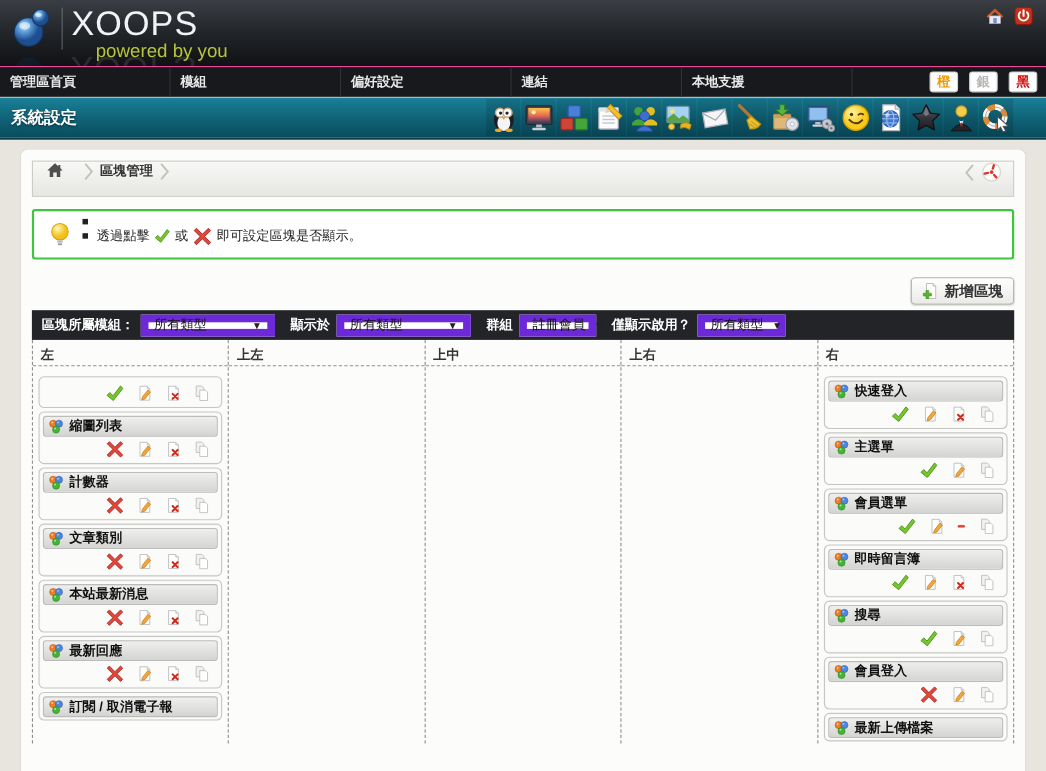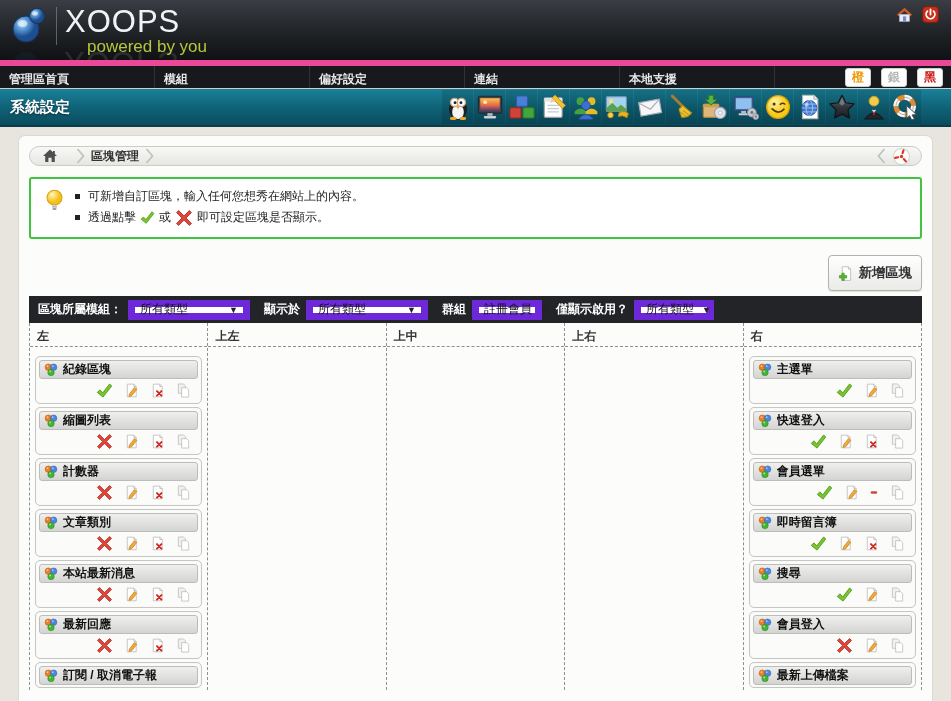--- a/index.html
+++ b/index.html
@@ -18,57 +18,57 @@
   .logo-sphere { width:42px; height:42px; }
   .logo-divider { width:1px; height:38px; background:#8b8f96; opacity:.6; margin:2px 8px 0 6px; }
   .logo-text { color:#f2f3f5; font-size:31px; letter-spacing:1px; line-height:34px; font-weight:normal; }
   .logo-tagline { color:#b9c53a; font-size:17px; margin:-2px 0 0 22px; }
   .logo-reflect { position:absolute; left:64px; top:44px; color:#fff; font-size:31px; letter-spacing:1px; transform:scaleY(-1); opacity:.10; }
   .sphere-reflect { position:absolute; left:8px; top:47px; width:42px; height:42px; transform:scaleY(-1); opacity:.12; }
   .header-actions { position:absolute; right:12px; top:6px; display:flex; gap:9px; }
   .header-actions .hicon { width:17px; height:17px; cursor:pointer; }
 
   
-  .navbar { height:29px; background:#17191c; border-top:6px solid #ec4899; border-bottom:1px solid #d0d0cd; display:flex; align-items:stretch; }
+  .navbar { height:29px; background:#17191c; border-top:1px solid #ec4899; border-bottom:1px solid #d0d0cd; display:flex; align-items:stretch; }
   .nav-item { width:155px; line-height:27px; padding-left:9px; color:#e8e8e8; font-weight:bold; border-right:1px solid #2e3237; cursor:pointer; }
   .nav-spacer { flex:1; }
   .theme-btns { display:flex; align-items:center; gap:10px; padding-right:8px; }
   .theme-btn { background:#fdfdfd; border:1px solid #cfcfcf; border-radius:3px; height:19px; min-width:26px; padding:0 6px; font-weight:bold; font-size:12px; line-height:17px; text-align:center; cursor:pointer; }
 
   
   .bluebar { height:38px; background:linear-gradient(180deg,#1a8098 0%,#0f6175 55%,#0a4c5e 100%); border-bottom:2px solid #093b49; display:flex; align-items:center; }
   .bluebar-title { color:#fff; font-size:15px; font-weight:bold; padding-left:10px; text-shadow:0 1px 2px rgba(0,0,0,.5); white-space:nowrap; }
   .toolbar-icons { margin-left:auto; display:flex; align-items:center; padding-right:30px; }
   .tool-icon { width:31px; height:34px; display:flex; align-items:center; justify-content:center; background:rgba(0,0,0,.12); margin-left:1px; cursor:pointer; }
   .tool-icon svg { width:26px; height:26px; }
 
   
   .panel { margin:8px 18px 0; height:566px; background:#fcfcfa; border:1px solid #dcd9d2; border-bottom:none; border-radius:7px 7px 0 0; padding:10px; overflow:hidden; }
 
   
-  .breadcrumb { height:20px; background:linear-gradient(#f8f8f6,#e6e6e3); border:1px solid #cccbc5; border-radius:12px; display:flex; align-items:center; margin-bottom:11px; padding:0 10px 0 0; }
+  .breadcrumb { height:33px; background:linear-gradient(#f8f8f6,#e6e6e3); border:1px solid #cccbc5; border-radius:0; display:flex; align-items:flex-start; margin-bottom:11px; padding:0 10px 0 0; }
   .crumb-home { width:40px; display:flex; justify-content:center; cursor:pointer; }
   .crumb-home svg { width:16px; height:16px; }
   .crumb-sep { width:9px; height:18px; margin:0 6px; }
   .crumb-label { font-weight:bold; color:#333; cursor:pointer; }
   .crumb-right { margin-left:auto; display:flex; align-items:center; }
   .crumb-help { width:19px; height:19px; cursor:pointer; }
 
   
   .tips { border:2px solid #3ec43e; border-radius:3px; background:#fff; display:flex; padding:7px 8px 9px 4px; margin-bottom:16px; }
   .tips-bulb { flex:0 0 38px; display:flex; justify-content:center; padding-top:3px; }
   .tips-bulb svg { width:23px; height:23px; }
   .tips-lines { flex:1; }
   .tip-line { display:flex; align-items:center; flex-wrap:wrap; line-height:21px; color:#1c1c1c; }
   .tip-bullet { width:5px; height:5px; background:#222; margin:0 8px 0 2px; flex:0 0 auto; }
   .tip-ic { margin:0 4px; flex:0 0 auto; }
 
   
   .add-row { display:flex; justify-content:flex-end; margin-bottom:5px; }
-  .add-btn { display:flex; align-items:center; gap:6px; background:linear-gradient(#ffffff,#eaeae7); border:1px solid #b3b3ad; border-radius:4px; height:36px; padding:4px 9px; font-weight:bold; color:#333; cursor:pointer; box-shadow:0 1px 1px rgba(0,0,0,.12); }
+  .add-btn { display:flex; align-items:center; gap:6px; background:linear-gradient(#ffffff,#eaeae7); border:1px solid #b3b3ad; border-radius:4px; height:25px; padding:4px 9px; font-weight:bold; color:#333; cursor:pointer; box-shadow:0 1px 1px rgba(0,0,0,.12); }
   .add-btn svg { width:15px; height:15px; }
 
   
   .filterbar { background:#222428; height:27px; display:flex; align-items:center; padding:0 9px; color:#fff; font-weight:bold; white-space:nowrap; }
   .filter-group { display:flex; align-items:center; margin-right:14px; }
   .filter-label { margin-right:6px; }
   .sel { background:#fff; border:7px solid #6d28d9; color:#111; font-weight:normal; height:20px; display:flex; align-items:center; justify-content:space-between; padding:0 5px; cursor:pointer; }
   .sel .arr { font-size:9px; color:#222; margin-left:8px; }
   .sel-w120 { width:122px; } .sel-w70 { width:70px;justify-content:space-between; } .sel-w80 { width:80px; }
 
@@ -375,21 +375,20 @@
             </radialGradient>
           </defs>
           <circle cx="8" cy="6" r="5.2" fill="url(#gb1)" stroke="#d9a20f" stroke-width="0.7"></circle>
           <rect x="6.2" y="11.4" width="3.6" height="1.6" rx="0.5" fill="#b9bfc9"></rect>
           <rect x="6.6" y="13.3" width="2.8" height="1.3" rx="0.5" fill="#9aa1ac"></rect>
         </svg>
       </span>
     <div class="tips-lines" id="tips-lines">
         <div class="tip-line">
           <span class="tip-bullet"></span>
-          <span>可新增自訂區塊，輸入任何您想秀在網站上的內容。</span>
         </div>
         <div class="tip-line">
           <span class="tip-bullet"></span>
           <span>透過點擊</span>
           <span class="tip-ic" style="display: inline-flex;">
             <svg viewBox="0 0 16 16" width="15" height="15">
               <path d="M1.2 9.8 L3.6 7.4 L6.4 10.2 L12.8 1.8 L14.8 3.8 L6.6 14.2 Z" fill="#77c531" stroke="#4f9414" stroke-width="0.8" stroke-linejoin="round"></path>
             </svg>
           </span>
           <span>或</span>
@@ -445,33 +444,20 @@
           <span class="arr">▼</span>
         </span>
       </span>
     </div>
 
   <div class="board" id="board">
       <div class="bcol">
         <div class="bcol-head">左</div>
         <div class="bcol-body">
           <div class="block-card">
-            <div class="block-head">
-              <span style="display: inline-flex;">
-                <svg viewBox="0 0 16 16" width="14" height="14">
-                  <circle cx="5" cy="4.8" r="3.7" fill="#ee7d24" stroke="#b85a0c" stroke-width="0.6"></circle>
-                  <circle cx="11" cy="4.8" r="3.7" fill="#4f86d8" stroke="#2f62b0" stroke-width="0.6"></circle>
-                  <circle cx="8" cy="10.9" r="3.7" fill="#45b335" stroke="#2e8a22" stroke-width="0.6"></circle>
-                  <circle cx="4" cy="3.6" r="1" fill="#ffc79a"></circle>
-                  <circle cx="10" cy="3.6" r="1" fill="#a8c8f2"></circle>
-                  <circle cx="7" cy="9.7" r="1" fill="#a9e79b"></circle>
-                </svg>
-              </span>
-              <span class="block-title">紀錄區塊</span>
-            </div>
             <div class="block-actions">
               <span class="act">
                 <svg viewBox="0 0 16 16" class="big">
                   <path d="M1.2 9.8 L3.6 7.4 L6.4 10.2 L12.8 1.8 L14.8 3.8 L6.6 14.2 Z" fill="#77c531" stroke="#4f9414" stroke-width="0.8" stroke-linejoin="round"></path>
                 </svg>
               </span>
               <span class="act">
                 <svg viewBox="0 0 16 16" class="med">
                   <path d="M3.5 1.2 h7 l2.5 2.5 v11 h-9.5Z" fill="#fff" stroke="#b6b6b6" stroke-width="0.8"></path>
                   <path d="M10.5 1.2 v2.5 h2.5" fill="#ebebeb" stroke="#b6b6b6" stroke-width="0.8"></path>
@@ -740,75 +726,75 @@
               <span style="display: inline-flex;">
                 <svg viewBox="0 0 16 16" width="14" height="14">
                   <circle cx="5" cy="4.8" r="3.7" fill="#ee7d24" stroke="#b85a0c" stroke-width="0.6"></circle>
                   <circle cx="11" cy="4.8" r="3.7" fill="#4f86d8" stroke="#2f62b0" stroke-width="0.6"></circle>
                   <circle cx="8" cy="10.9" r="3.7" fill="#45b335" stroke="#2e8a22" stroke-width="0.6"></circle>
                   <circle cx="4" cy="3.6" r="1" fill="#ffc79a"></circle>
                   <circle cx="10" cy="3.6" r="1" fill="#a8c8f2"></circle>
                   <circle cx="7" cy="9.7" r="1" fill="#a9e79b"></circle>
                 </svg>
               </span>
+              <span class="block-title">快速登入</span>
+            </div>
+            <div class="block-actions">
+              <span class="act">
+                <svg viewBox="0 0 16 16" class="big">
+                  <path d="M1.2 9.8 L3.6 7.4 L6.4 10.2 L12.8 1.8 L14.8 3.8 L6.6 14.2 Z" fill="#77c531" stroke="#4f9414" stroke-width="0.8" stroke-linejoin="round"></path>
+                </svg>
+              </span>
+              <span class="act">
+                <svg viewBox="0 0 16 16" class="med">
+                  <path d="M3.5 1.2 h7 l2.5 2.5 v11 h-9.5Z" fill="#fff" stroke="#b6b6b6" stroke-width="0.8"></path>
+                  <path d="M10.5 1.2 v2.5 h2.5" fill="#ebebeb" stroke="#b6b6b6" stroke-width="0.8"></path>
+                  <path d="M5.8 11.6 L11.2 4.8 L13.7 6.7 L8.3 13.5 L5.2 14.4 Z" fill="#f2a63b" stroke="#c57c0e" stroke-width="0.7"></path>
+                </svg>
+              </span>
+              <span class="act">
+                <svg viewBox="0 0 16 16" class="med">
+                  <path d="M3.5 1.2 h7 l2.5 2.5 v11 h-9.5Z" fill="#fff" stroke="#b6b6b6" stroke-width="0.8"></path>
+                  <path d="M10.5 1.2 v2.5 h2.5" fill="#ebebeb" stroke="#b6b6b6" stroke-width="0.8"></path>
+                  <path d="M7.4 8.6 L12.2 13.4 M12.2 8.6 L7.4 13.4" stroke="#d2281c" stroke-width="2" stroke-linecap="round"></path>
+                </svg>
+              </span>
+              <span class="act">
+                <svg viewBox="0 0 16 16" class="med">
+                  <path d="M2.5 1 h5.5 l2 2 v8 h-7.5Z" fill="#f1f1f0" stroke="#b9b9b9" stroke-width="0.8"></path>
+                  <path d="M6 5 h5.5 l2 2 v8 H6Z" fill="#fff" stroke="#b9b9b9" stroke-width="0.8"></path>
+                </svg>
+              </span>
+            </div>
+          </div>
+          <div class="block-card">
+            <div class="block-head">
+              <span style="display: inline-flex;">
+                <svg viewBox="0 0 16 16" width="14" height="14">
+                  <circle cx="5" cy="4.8" r="3.7" fill="#ee7d24" stroke="#b85a0c" stroke-width="0.6"></circle>
+                  <circle cx="11" cy="4.8" r="3.7" fill="#4f86d8" stroke="#2f62b0" stroke-width="0.6"></circle>
+                  <circle cx="8" cy="10.9" r="3.7" fill="#45b335" stroke="#2e8a22" stroke-width="0.6"></circle>
+                  <circle cx="4" cy="3.6" r="1" fill="#ffc79a"></circle>
+                  <circle cx="10" cy="3.6" r="1" fill="#a8c8f2"></circle>
+                  <circle cx="7" cy="9.7" r="1" fill="#a9e79b"></circle>
+                </svg>
+              </span>
               <span class="block-title">主選單</span>
             </div>
             <div class="block-actions">
               <span class="act">
                 <svg viewBox="0 0 16 16" class="big">
                   <path d="M1.2 9.8 L3.6 7.4 L6.4 10.2 L12.8 1.8 L14.8 3.8 L6.6 14.2 Z" fill="#77c531" stroke="#4f9414" stroke-width="0.8" stroke-linejoin="round"></path>
                 </svg>
               </span>
               <span class="act">
                 <svg viewBox="0 0 16 16" class="med">
                   <path d="M3.5 1.2 h7 l2.5 2.5 v11 h-9.5Z" fill="#fff" stroke="#b6b6b6" stroke-width="0.8"></path>
                   <path d="M10.5 1.2 v2.5 h2.5" fill="#ebebeb" stroke="#b6b6b6" stroke-width="0.8"></path>
                   <path d="M5.8 11.6 L11.2 4.8 L13.7 6.7 L8.3 13.5 L5.2 14.4 Z" fill="#f2a63b" stroke="#c57c0e" stroke-width="0.7"></path>
-                </svg>
-              </span>
-              <span class="act">
-                <svg viewBox="0 0 16 16" class="med">
-                  <path d="M2.5 1 h5.5 l2 2 v8 h-7.5Z" fill="#f1f1f0" stroke="#b9b9b9" stroke-width="0.8"></path>
-                  <path d="M6 5 h5.5 l2 2 v8 H6Z" fill="#fff" stroke="#b9b9b9" stroke-width="0.8"></path>
-                </svg>
-              </span>
-            </div>
-          </div>
-          <div class="block-card">
-            <div class="block-head">
-              <span style="display: inline-flex;">
-                <svg viewBox="0 0 16 16" width="14" height="14">
-                  <circle cx="5" cy="4.8" r="3.7" fill="#ee7d24" stroke="#b85a0c" stroke-width="0.6"></circle>
-                  <circle cx="11" cy="4.8" r="3.7" fill="#4f86d8" stroke="#2f62b0" stroke-width="0.6"></circle>
-                  <circle cx="8" cy="10.9" r="3.7" fill="#45b335" stroke="#2e8a22" stroke-width="0.6"></circle>
-                  <circle cx="4" cy="3.6" r="1" fill="#ffc79a"></circle>
-                  <circle cx="10" cy="3.6" r="1" fill="#a8c8f2"></circle>
-                  <circle cx="7" cy="9.7" r="1" fill="#a9e79b"></circle>
-                </svg>
-              </span>
-              <span class="block-title">快速登入</span>
-            </div>
-            <div class="block-actions">
-              <span class="act">
-                <svg viewBox="0 0 16 16" class="big">
-                  <path d="M1.2 9.8 L3.6 7.4 L6.4 10.2 L12.8 1.8 L14.8 3.8 L6.6 14.2 Z" fill="#77c531" stroke="#4f9414" stroke-width="0.8" stroke-linejoin="round"></path>
-                </svg>
-              </span>
-              <span class="act">
-                <svg viewBox="0 0 16 16" class="med">
-                  <path d="M3.5 1.2 h7 l2.5 2.5 v11 h-9.5Z" fill="#fff" stroke="#b6b6b6" stroke-width="0.8"></path>
-                  <path d="M10.5 1.2 v2.5 h2.5" fill="#ebebeb" stroke="#b6b6b6" stroke-width="0.8"></path>
-                  <path d="M5.8 11.6 L11.2 4.8 L13.7 6.7 L8.3 13.5 L5.2 14.4 Z" fill="#f2a63b" stroke="#c57c0e" stroke-width="0.7"></path>
-                </svg>
-              </span>
-              <span class="act">
-                <svg viewBox="0 0 16 16" class="med">
-                  <path d="M3.5 1.2 h7 l2.5 2.5 v11 h-9.5Z" fill="#fff" stroke="#b6b6b6" stroke-width="0.8"></path>
-                  <path d="M10.5 1.2 v2.5 h2.5" fill="#ebebeb" stroke="#b6b6b6" stroke-width="0.8"></path>
-                  <path d="M7.4 8.6 L12.2 13.4 M12.2 8.6 L7.4 13.4" stroke="#d2281c" stroke-width="2" stroke-linecap="round"></path>
                 </svg>
               </span>
               <span class="act">
                 <svg viewBox="0 0 16 16" class="med">
                   <path d="M2.5 1 h5.5 l2 2 v8 h-7.5Z" fill="#f1f1f0" stroke="#b9b9b9" stroke-width="0.8"></path>
                   <path d="M6 5 h5.5 l2 2 v8 H6Z" fill="#fff" stroke="#b9b9b9" stroke-width="0.8"></path>
                 </svg>
               </span>
             </div>
           </div>

